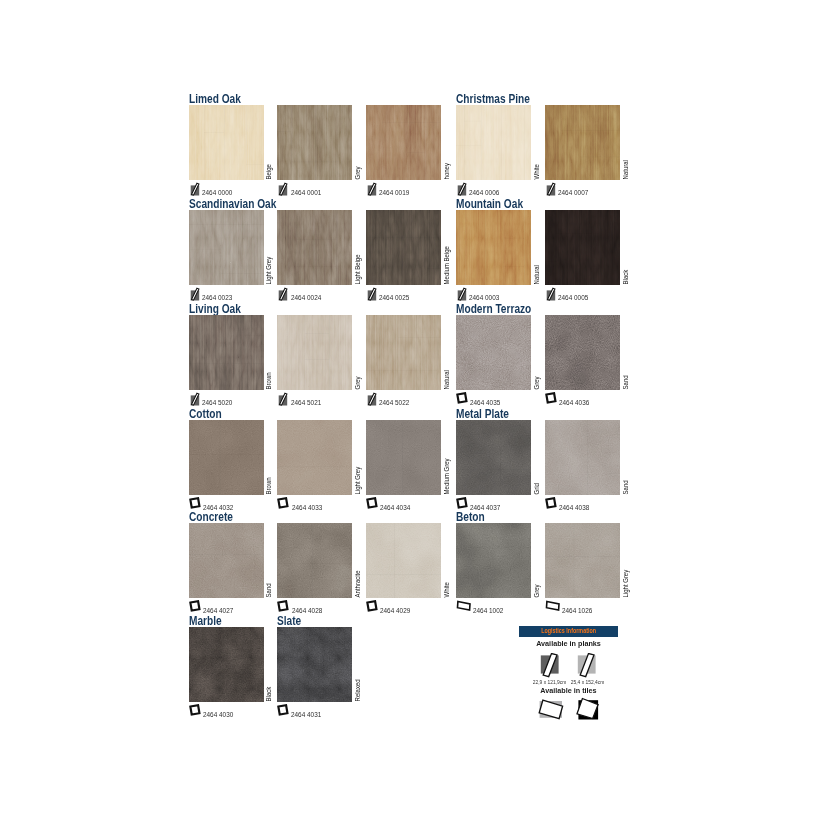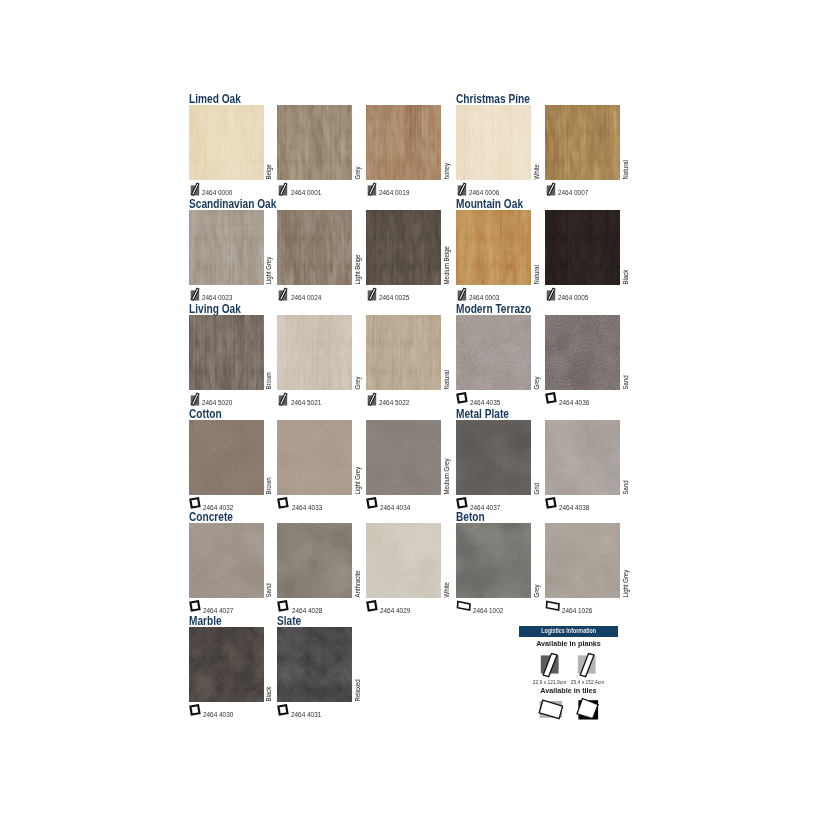--- a/index.html
+++ b/index.html
@@ -15,21 +15,21 @@
   .swatch svg{display:block;width:75px;height:75px;}
   .vlabel{position:absolute;left:75.5px;top:0;width:9px;height:75px;}
   .vlabel span{position:absolute;left:8.2px;bottom:0.7px;transform-origin:0 100%;
                transform:rotate(-90deg) scaleX(0.95);white-space:nowrap;font-size:6.3px;color:#151515;
                line-height:6.4px;}
   .code{position:absolute;top:76.8px;left:0;height:14.2px;display:flex;align-items:flex-end;}
   .code .ic{flex:none;display:block;}
   .code .num{font-size:7px;color:#2f2f2f;margin-left:2.2px;white-space:nowrap;line-height:6.2px;
              transform:scaleX(0.915);transform-origin:0 100%;}
   #logi{position:absolute;left:519px;top:625.5px;width:99px;}
-  #logi .bar{height:11.5px;background:#134066;color:#e5e5e5;font-weight:bold;
+  #logi .bar{height:11.5px;background:#134066;color:#f97316;font-weight:bold;
              display:flex;align-items:center;justify-content:center;overflow:hidden;}
   #logi .bar span{font-size:7.6px;line-height:8px;display:block;transform:scaleX(0.71);}
   #logi .hd{font-size:7.6px;font-weight:bold;color:#1c1c1c;text-align:center;margin-top:3.2px;line-height:8px;
             transform:scaleX(0.95);}
   #logi .hd2{margin-top:1.6px;}
   #logi .iconrow{display:flex;justify-content:center;}
   #logi .iconrow-planks{margin-top:4.4px;}
   #logi .iconrow-tiles{margin-top:2.0px;}
   #logi .iconrow > div{width:49.5px;display:flex;justify-content:center;align-items:flex-start;}
   #logi .dim{display:flex;justify-content:center;margin-top:1.2px;}

